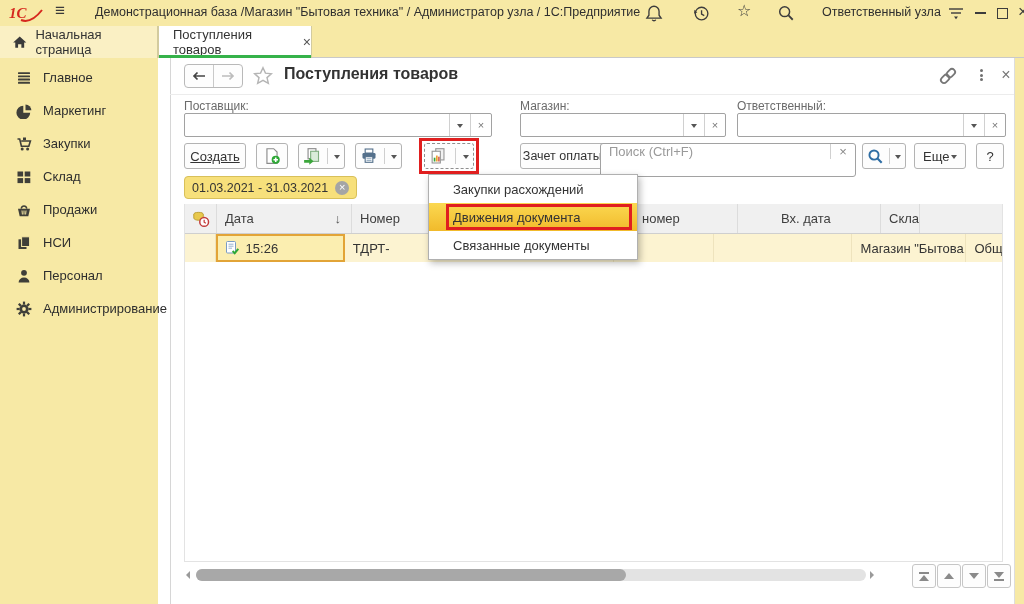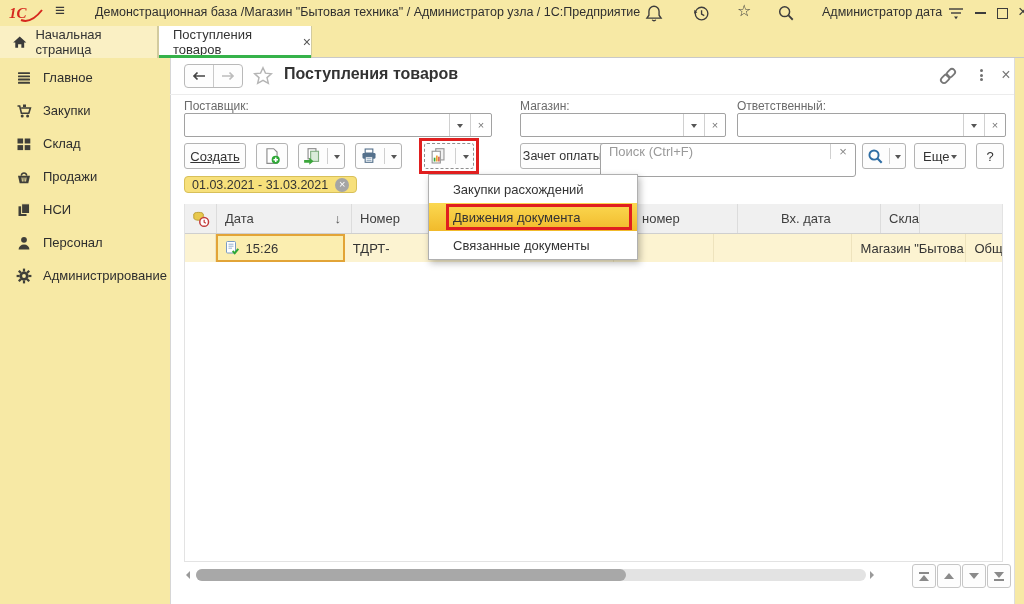--- a/index.html
+++ b/index.html
@@ -15,21 +15,21 @@
 
   
   .tabbar{left:0;top:26px;width:1024px;height:32px;background:var(--brand-yellow,#f7e9a5);border-bottom:1px solid #c9c9c9;}
   .tab{position:absolute;top:0;height:32px;display:flex;align-items:center;box-sizing:border-box;}
   .tab-inactive{left:0;width:158px;background:#faf0c4;border-right:1px solid #d3cb9f;padding-left:12px;gap:8px;}
   .tab-active{left:158px;width:154px;background:#fff;border-right:1px solid #d3cb9f;border-left:1px solid #d3cb9f;padding-left:14px;gap:8px;}
   .tab-underline{position:absolute;left:0;right:0;bottom:0;height:3px;background:var(--tab-green,#35b24a);}
   .tab-close{color:#555;font-size:14px;margin-left:2px;}
 
   
-  .sidebar{left:0;top:58px;width:170px;height:546px;background:var(--brand-yellow,#f7e9a5);}
+  .sidebar{left:0;top:58px;width:158px;height:546px;background:var(--brand-yellow,#f7e9a5);}
   .side-item{display:flex;align-items:center;height:33px;padding-left:16px;gap:11px;color:#2e2e2e;font-size:13px;cursor:pointer;}
   .side-item svg{flex:0 0 16px;}
 
   
   .content{left:170px;top:58px;width:844px;height:546px;background:#fff;border-left:1px solid #d6d6d6;}
   .hdr-sep{left:170px;top:94px;width:844px;height:1px;background:#ececec;}
   .navgroup{display:flex;background:#fdfdfd;border:1px solid #b9b9b9;border-radius:4px;overflow:hidden;height:24px;}
   .navgroup .half{width:28px;display:flex;align-items:center;justify-content:center;}
   .navgroup .half + .half{border-left:1px solid #c9c9c9;}
   .page-title{font-size:16px;font-weight:bold;color:#333;white-space:nowrap;}
@@ -46,21 +46,21 @@
   
   .btn{display:flex;align-items:center;justify-content:center;background:#fdfdfd;border:1px solid #b3b3b3;border-radius:3px;font-size:13px;color:#333;height:26px;cursor:pointer;}
   .split{display:flex;align-items:center;justify-content:space-between;padding:0 4px;gap:2px;}
   .segline{width:1px;height:16px;background:#cfcfcf;}
   .searchbox{display:flex;align-items:flex-start;background:#fff;border:1px solid #a2a2a2;border-radius:3px;height:34px;}
   .searchbox input{flex:1;border:0;outline:none;background:transparent;font:13px "Liberation Sans","DejaVu Sans",sans-serif;padding:0 8px;color:#333;min-width:0;}
   .searchbox input::placeholder{color:#9a9a9a;}
   .clear-seg{display:flex;align-items:center;justify-content:center;width:24px;border-left:1px solid #d0d0d0;color:#888;font-size:13px;}
 
   
-  .chip{display:inline-flex;align-items:center;gap:7px;height:17px;padding:0 7px;background:var(--chip-yellow,#f7e07b);border:1px solid #d8c05a;border-radius:4px;font-size:12.5px;color:#333;}
+  .chip{display:inline-flex;align-items:center;gap:7px;height:23px;padding:0 7px;background:var(--chip-yellow,#f7e07b);border:1px solid #d8c05a;border-radius:4px;font-size:12.5px;color:#333;}
   .chip-x{display:flex;align-items:center;justify-content:center;width:14px;height:14px;border-radius:50%;background:#a5a5a5;color:#fff;font-size:11px;line-height:1;}
 
   
   .tframe{left:184px;top:204px;width:819px;height:358px;border-left:1px solid #e3e3e3;border-right:1px solid #e3e3e3;border-bottom:1px solid #e3e3e3;overflow:hidden;}
   .trow{display:flex;width:819px;}
   .th{background:#f0f0f0;height:29px;border-bottom:1px solid #cfcfcf;}
   .th .cell{display:flex;align-items:center;color:#3f3f3f;border-right:1px solid #dcdcdc;box-sizing:border-box;padding-left:8px;overflow:hidden;white-space:nowrap;}
   .tr{background:var(--row-selected,#fcf3d1);height:28px;}
   .tr .cell{display:flex;align-items:center;color:#333;border-right:1px solid #eee3bd;box-sizing:border-box;padding-left:8px;overflow:hidden;white-space:nowrap;}
   .c0{width:32px;padding-left:0!important;justify-content:center;}
@@ -102,21 +102,21 @@
     <svg class="abs" style="left:692px;top:4px;" width="18" height="18" viewBox="0 0 16 16">
       <circle cx="8.5" cy="8.5" r="5.6" fill="none" stroke="#3c3c3c" stroke-width="1.2"></circle>
       <path d="M8.5 5.5V9l2.4 1.4" fill="none" stroke="#3c3c3c" stroke-width="1.2"></path>
       <path d="M2.2 5.2l-.4 3.2 2.9-.8z" fill="#3c3c3c"></path>
     </svg>
     <span class="abs" style="left:737px;top:1px;font-size:16px;color:#3c3c3c;">☆</span>
     <svg class="abs" style="left:777px;top:4px;" width="18" height="18" viewBox="0 0 16 16">
       <circle cx="6.8" cy="6.8" r="4.4" fill="none" stroke="#3c3c3c" stroke-width="1.3"></circle>
       <line x1="10.2" y1="10.2" x2="14" y2="14" stroke="#3c3c3c" stroke-width="1.6"></line>
     </svg>
-    <span class="abs tb-user" style="left:822px;top:5px;">Администратор дата</span>
+    <span class="abs tb-user" style="left:822px;top:5px;">Ответственный узла</span>
     <svg class="abs" style="left:947px;top:5px;" width="18" height="16" viewBox="0 0 18 16">
       <line x1="2" y1="4" x2="16" y2="4" stroke="#3c3c3c" stroke-width="1.4"></line>
       <line x1="4" y1="8" x2="14" y2="8" stroke="#3c3c3c" stroke-width="1.4"></line>
       <path d="M7 11.5h4l-2 2.8z" fill="#3c3c3c"></path>
     </svg>
     <span class="abs winbtn" style="left:970px;top:3px;">
         <i style="width:11px;border-bottom:2px solid #3c3c3c;"></i>
       </span>
     <span class="abs winbtn" style="left:992px;top:3px;">
         <i style="width:9px;height:9px;border:1.5px solid #3c3c3c;"></i>
@@ -142,20 +142,27 @@
     <div class="side-item">
       <svg width="16" height="16" viewBox="0 0 16 16">
           <g fill="#3f3f39">
             <rect x="2" y="2.2" width="12" height="1.9" rx=".5"></rect>
             <rect x="2" y="5.4" width="12" height="1.9" rx=".5"></rect>
             <rect x="2" y="8.6" width="12" height="1.9" rx=".5"></rect>
             <rect x="2" y="11.8" width="12" height="1.9" rx=".5"></rect>
           </g>
         </svg>
       <span>Главное</span>
+    </div>
+    <div class="side-item">
+      <svg width="16" height="16" viewBox="0 0 16 16">
+          <path d="M7.3 9.7 L7.3 2.8 A6.9 6.9 0 1 0 14.2 9.7 Z" fill="#3f3f39"></path>
+          <path d="M9.5 7.3 L9.5 1.4 A6 6 0 0 1 15.4 7.3 Z" fill="#3f3f39"></path>
+        </svg>
+      <span>Маркетинг</span>
     </div>
     <div class="side-item">
       <svg width="16" height="16" viewBox="0 0 16 16">
           <path d="M1.5 3h2.2l1.7 7.3h7.4L14.4 5H5.2" fill="none" stroke="#3f3f39" stroke-width="1.6"></path>
           <circle cx="6.2" cy="13" r="1.5" fill="#3f3f39"></circle>
           <circle cx="11.6" cy="13" r="1.5" fill="#3f3f39"></circle>
           <rect x="7" y="1.5" width="3" height="2.6" fill="#3f3f39"></rect>
         </svg>
       <span>Закупки</span>
     </div>

